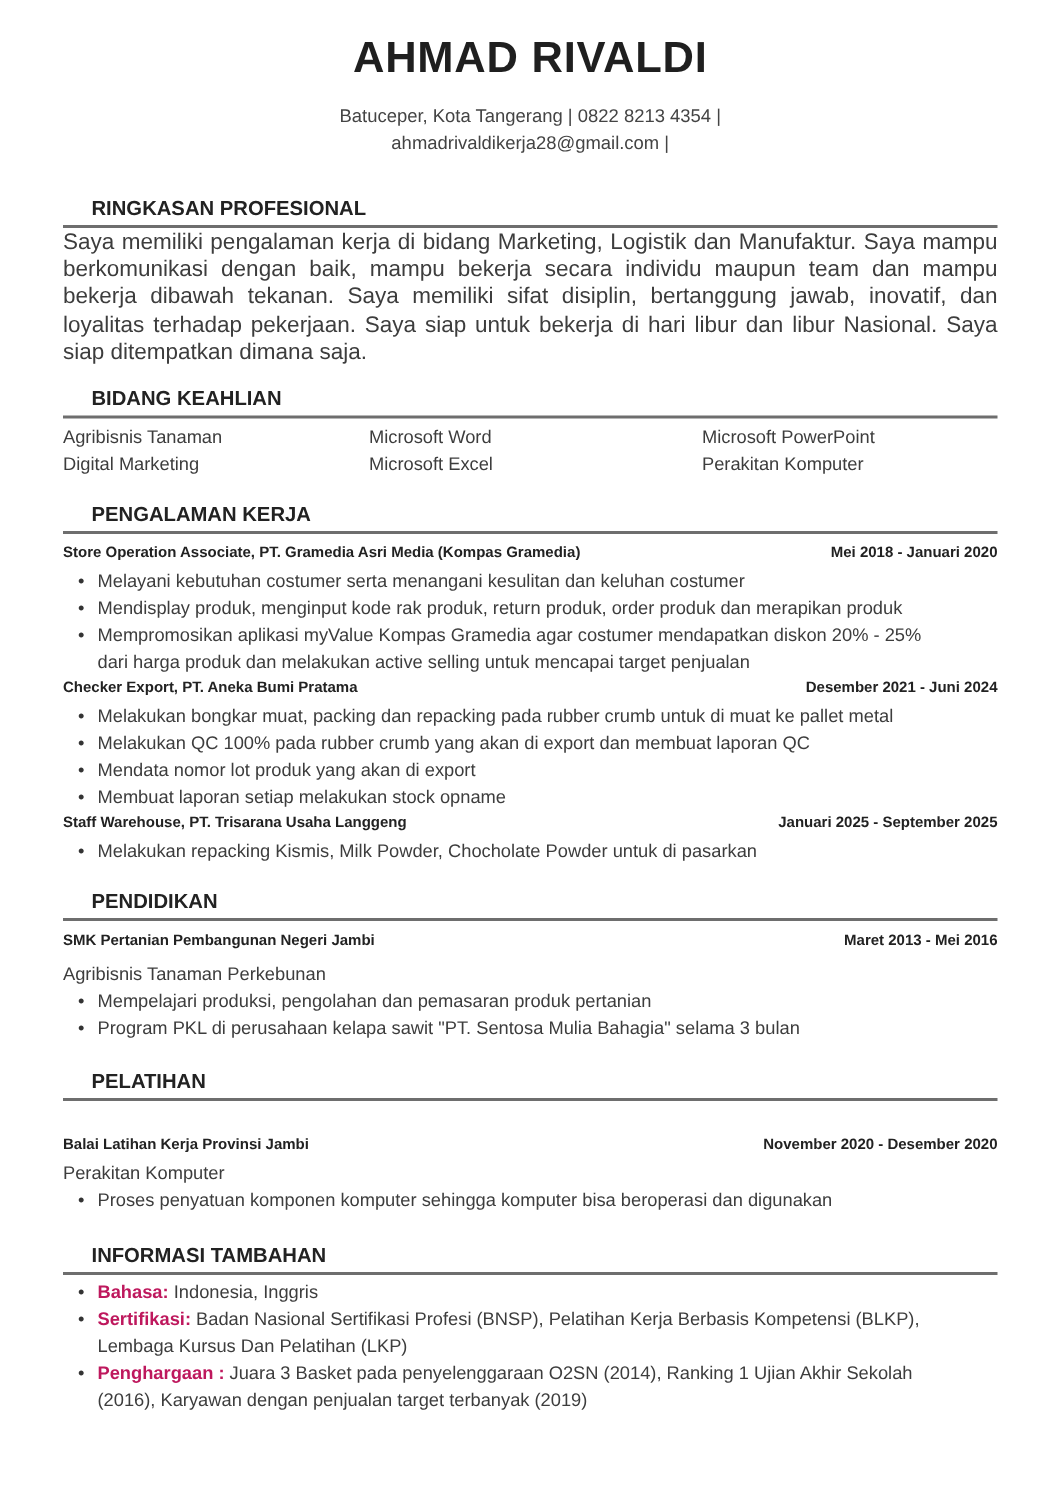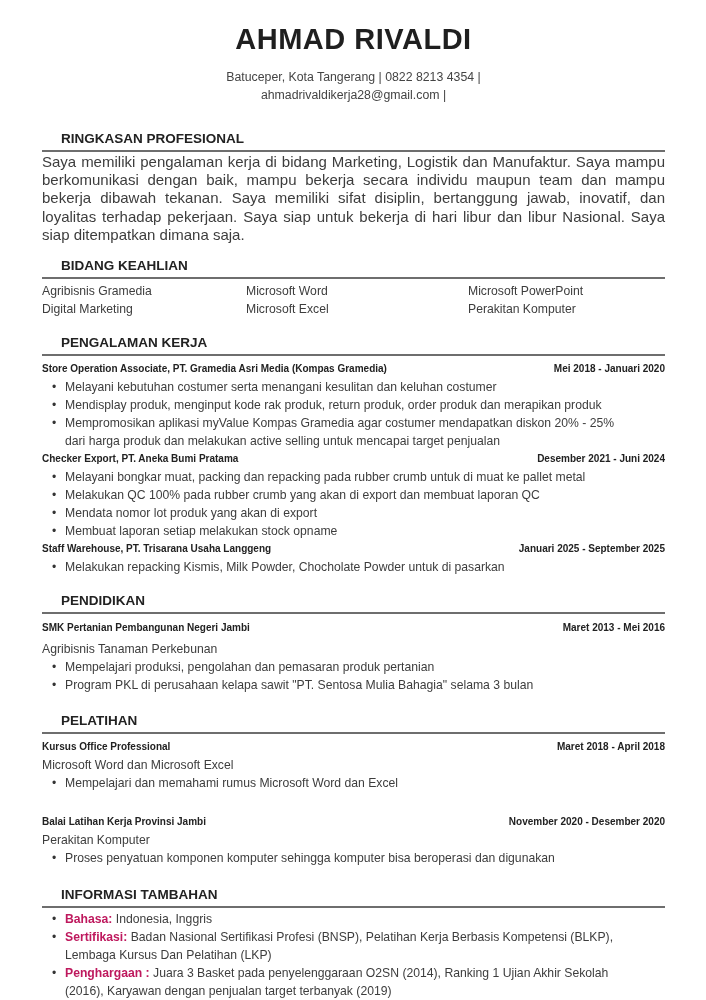--- a/index.html
+++ b/index.html
@@ -33,21 +33,21 @@
   <div class="section" style="margin-top:26px">
     <div class="sec-head">RINGKASAN PROFESIONAL</div>
     <div class="rule"></div>
     <div class="para" style="margin-top:1px">Saya memiliki pengalaman kerja di bidang Marketing, Logistik dan Manufaktur. Saya mampu berkomunikasi dengan baik, mampu bekerja secara individu maupun team dan mampu bekerja dibawah tekanan. Saya memiliki sifat disiplin, bertanggung jawab, inovatif, dan loyalitas terhadap pekerjaan. Saya siap untuk bekerja di hari libur dan libur Nasional. Saya siap ditempatkan dimana saja.</div>
   </div>
 
   <div class="section" style="margin-top:13px">
     <div class="sec-head">BIDANG KEAHLIAN</div>
     <div class="rule"></div>
     <div class="skills">
-      <div>Agribisnis Gramedia</div>
+      <div>Agribisnis Tanaman</div>
       <div>Microsoft Word</div>
       <div>Microsoft PowerPoint</div>
       <div>Digital Marketing</div>
       <div>Microsoft Excel</div>
       <div>Perakitan Komputer</div>
     </div>
   </div>
 
   <div class="section" style="margin-top:16px">
     <div class="sec-head">PENGALAMAN KERJA</div>
@@ -64,21 +64,21 @@
         <li style="padding-right:48px">Mempromosikan aplikasi myValue Kompas Gramedia agar costumer mendapatkan diskon 20% - 25% dari harga produk dan melakukan active selling untuk mencapai target penjualan</li>
       </ul>
     </div>
 
     <div>
       <div class="entry-head">
         <span>Checker Export, PT. Aneka Bumi Pratama</span>
         <span>Desember 2021 - Juni 2024</span>
       </div>
       <ul class="b">
-        <li>Melayani bongkar muat, packing dan repacking pada rubber crumb untuk di muat ke pallet metal</li>
+        <li>Melakukan bongkar muat, packing dan repacking pada rubber crumb untuk di muat ke pallet metal</li>
         <li>Melakukan QC 100% pada rubber crumb yang akan di export dan membuat laporan QC</li>
         <li>Mendata nomor lot produk yang akan di export</li>
         <li>Membuat laporan setiap melakukan stock opname</li>
       </ul>
     </div>
 
     <div>
       <div class="entry-head">
         <span>Staff Warehouse, PT. Trisarana Usaha Langgeng</span>
         <span>Januari 2025 - September 2025</span>
@@ -99,30 +99,20 @@
     <div class="sub" style="margin-top:3px">Agribisnis Tanaman Perkebunan</div>
     <ul class="b">
       <li>Mempelajari produksi, pengolahan dan pemasaran produk pertanian</li>
       <li>Program PKL di perusahaan kelapa sawit "PT. Sentosa Mulia Bahagia" selama 3 bulan</li>
     </ul>
   </div>
 
   <div class="section" style="margin-top:18px">
     <div class="sec-head">PELATIHAN</div>
     <div class="rule"></div>
-    <div style="margin-top:4px">
-      <div class="entry-head">
-        <span>Kursus Office Professional</span>
-        <span>Maret 2018 - April 2018</span>
-      </div>
-      <div class="sub">Microsoft Word dan Microsoft Excel</div>
-      <ul class="b">
-        <li>Mempelajari dan memahami rumus Microsoft Word dan Excel</li>
-      </ul>
-    </div>
     <div style="margin-top:21px">
       <div class="entry-head">
         <span>Balai Latihan Kerja Provinsi Jambi</span>
         <span>November 2020 - Desember 2020</span>
       </div>
       <div class="sub">Perakitan Komputer</div>
       <ul class="b">
         <li>Proses penyatuan komponen komputer sehingga komputer bisa beroperasi dan digunakan</li>
       </ul>
     </div>

